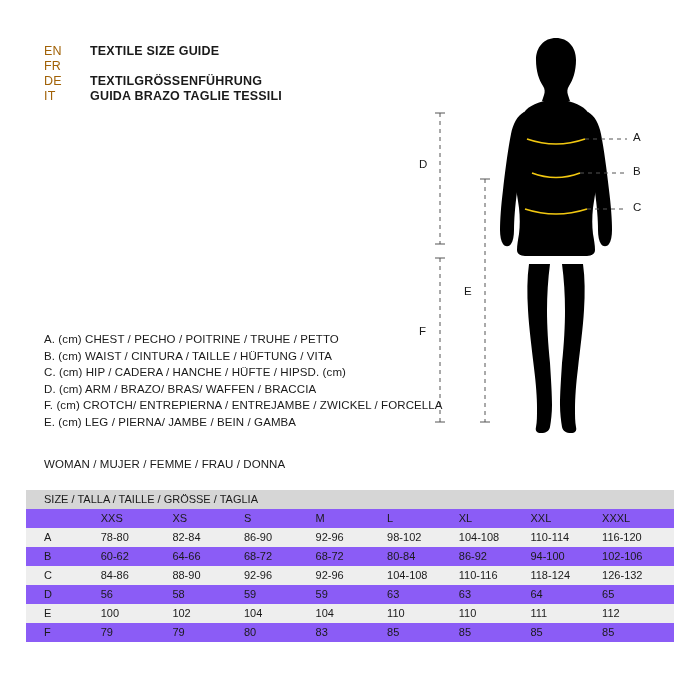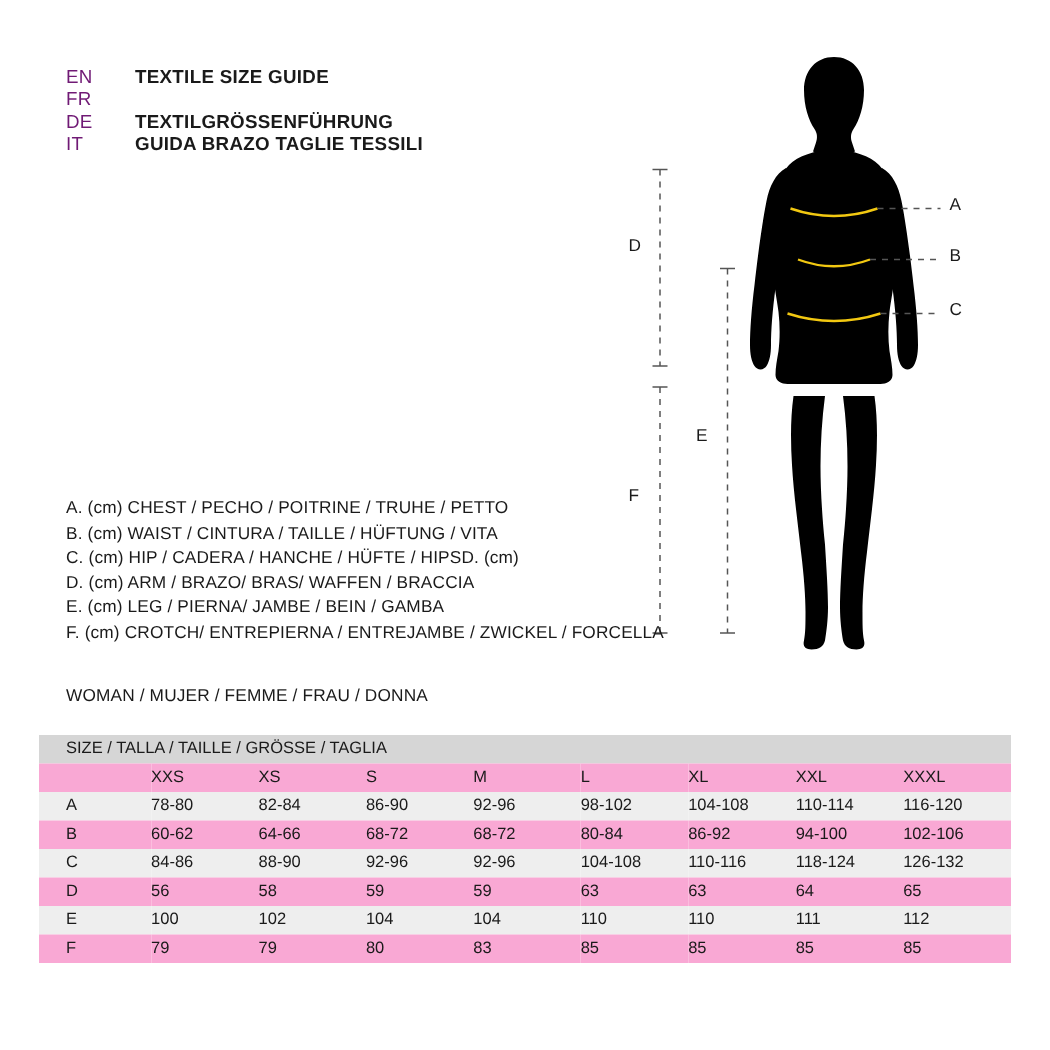--- a/index.html
+++ b/index.html
@@ -26,21 +26,21 @@
   .title-row {
     display: flex;
     align-items: baseline;
     margin-bottom: 1px;
   }
   .title-lang {
     width: 46px;
     flex: none;
     font-size: 12.5px;
     letter-spacing: .2px;
-    color: #701a75;
+    color: #a16207;
   }
   .title-text {
     font-size: 12.5px;
     font-weight: bold;
     letter-spacing: .2px;
     color: #1a1a1a;
     white-space: nowrap;
   }
 
   
@@ -83,21 +83,21 @@
     vertical-align: middle;
   }
   .row-head td {
     background: #d6d6d6;
     font-size: 11px;
   }
   .row-alt td {
     background: #eeeeee;
   }
   .row-plain td {
-    background: #f9a8d4;
+    background: #8b5cf6;
     margin-top: 12px;
   }
   .col-label {
     width: 58px;
     padding-left: 18px !important;
   }
   .col-cell {
     width: 73px;
   }
   .hdr-span {
@@ -228,22 +228,22 @@
   <span class="meas-letter" style="left:24px; top:132px;">D</span>
   <span class="meas-letter" style="left:69px; top:259px;">E</span>
   <span class="meas-letter" style="left:24px; top:299px;">F</span>
 </div>
 
 <div id="legend-block">
   <div class="legend-row">A. (cm) CHEST / PECHO / POITRINE / TRUHE / PETTO</div>
   <div class="legend-row">B. (cm) WAIST / CINTURA / TAILLE / HÜFTUNG / VITA</div>
   <div class="legend-row">C. (cm) HIP / CADERA / HANCHE / HÜFTE / HIPSD. (cm)</div>
   <div class="legend-row">D. (cm) ARM / BRAZO/ BRAS/ WAFFEN / BRACCIA</div>
+  <div class="legend-row">F. (cm) CROTCH/ ENTREPIERNA / ENTREJAMBE / ZWICKEL / FORCELLA</div>
   <div class="legend-row">E. (cm) LEG / PIERNA/ JAMBE / BEIN / GAMBA</div>
-  <div class="legend-row">F. (cm) CROTCH/ ENTREPIERNA / ENTREJAMBE / ZWICKEL / FORCELLA</div>
 </div>
 
 <div id="woman-label">WOMAN / MUJER / FEMME / FRAU / DONNA</div>
 
 <table id="size-table">
   <tbody>
     <tr class="row-head">
       <td class="hdr-span" colspan="9">SIZE / TALLA / TAILLE / GRÖSSE / TAGLIA</td>
     </tr>
     <tr class="row-plain">

